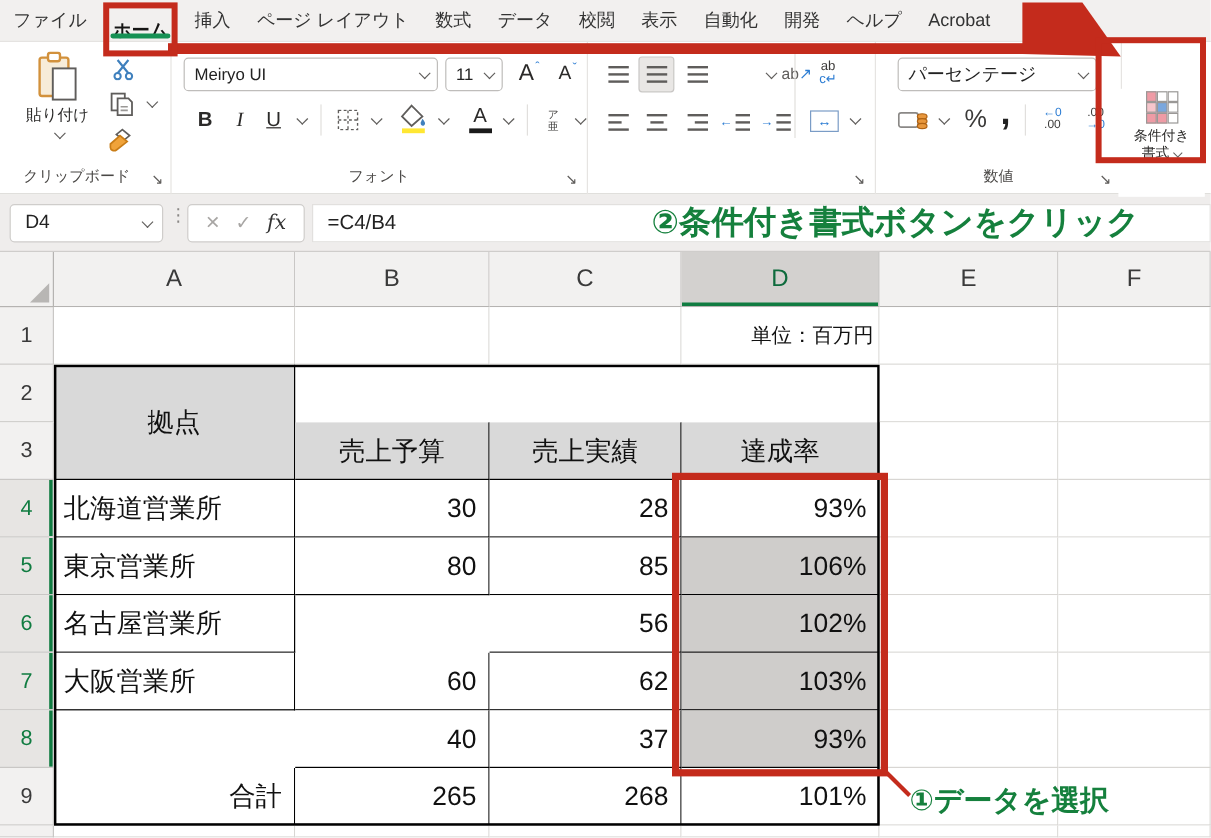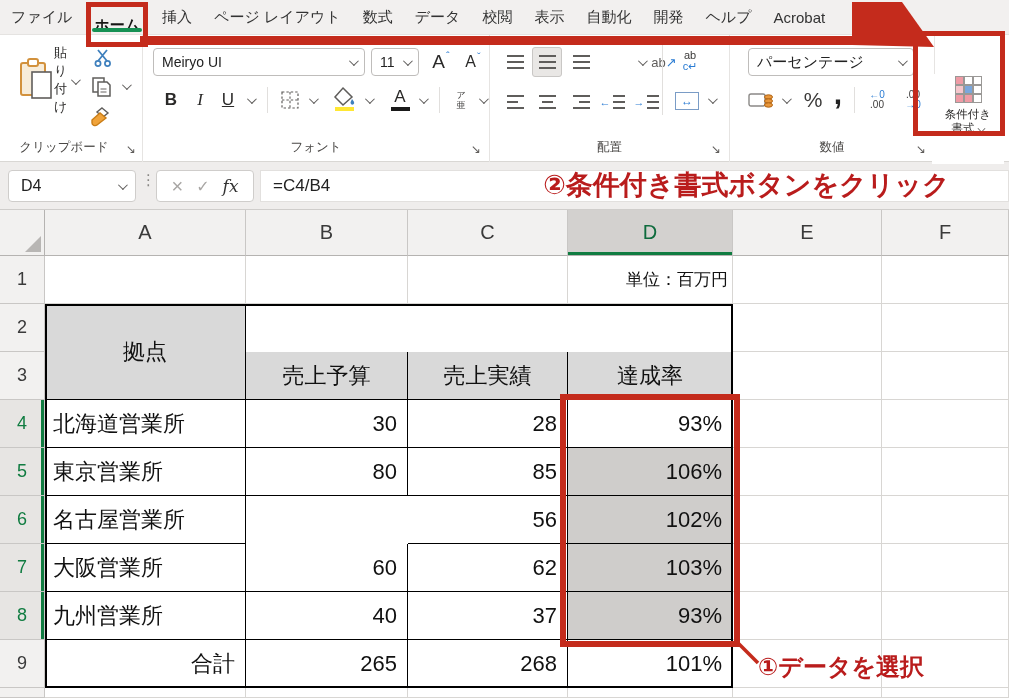--- a/index.html
+++ b/index.html
@@ -67,21 +67,21 @@
   .selc { background:#cfcdcb; }
   .unitcell { justify-content:flex-end; padding-right:4px; font-size:17px; color:#111; display:flex; align-items:center; }
   .tbl-outline { position:absolute; left:45px; top:304px; width:688px; height:384px; border:2px solid #000; pointer-events:none; z-index:5; }
 
   
   .redbox { position:absolute; border:5px solid #c42b1c; z-index:40; pointer-events:none; }
   .box-home { left:86px; top:2px; width:62px; height:45px; }
   .box-cf { left:913px; top:31px; width:92px; height:105px; }
   .box-data { left:560px; top:394px; width:180px; height:253px; border-width:6px; }
   .overlay { position:absolute; left:0; top:0; z-index:38; pointer-events:none; }
-  .ann { position:absolute; color:#b91c1c; font-weight:bold; z-index:45; white-space:nowrap; }
+  .ann { position:absolute; color:#15803d; font-weight:bold; z-index:45; white-space:nowrap; }
   .ann2 { left:543px; top:167px; font-size:27px; }
   .ann1 { left:758px; top:651px; font-size:24px; }
 
   
   .cfbtn { position:absolute; left:932px; top:39px; width:72px; height:90px; background:#fff;
     display:flex; flex-direction:column; align-items:center; z-index:30; }
   .cfgrid { display:grid; grid-template-columns:repeat(3,9px); grid-template-rows:repeat(3,9px); margin-top:2px; }
   .cfgrid span { border:1px solid #9a9896; background:#fff; }
   .cftext { font-size:11.5px; color:#2b2a29; line-height:14px; text-align:center; margin-top:4px; }
   svg { display:block; }
@@ -105,21 +105,21 @@
     <div class="tab">表示</div>
     <div class="tab">自動化</div>
     <div class="tab">開発</div>
     <div class="tab">ヘルプ</div>
     <div class="tab">Acrobat</div>
   </div>
 
   <div class="ribbon">
 
     <div class="rgroup" style="left:0;width:143px;">
-      <div class="rbtn" style="left:18px;top:8px;width:60px;height:72px;flex-direction:row;">
+      <div class="rbtn" style="left:18px;top:8px;width:60px;height:72px;flex-direction:column;">
         <span>
           <svg width="36" height="42" viewBox="0 0 36 42">
             <rect x="3" y="5" width="24" height="32" rx="2" fill="#f7ecd9" stroke="#d2913c" stroke-width="2"></rect>
             <rect x="10" y="1" width="10" height="7" rx="2" fill="#fff" stroke="#d2913c" stroke-width="2"></rect>
             <rect x="14" y="14" width="19" height="26" fill="#fff" stroke="#5f5d5b" stroke-width="1.6"></rect>
           </svg>
         </span>
         <span style="font-size:13px;color:#2b2a29;margin-top:2px;">貼り付け</span>
         <span class="chev" style="margin-top:4px;"></span>
       </div>
@@ -285,21 +285,20 @@
             <i style="width:12px"></i>
             <i style="width:12px"></i>
           </span>
         </div>
       <div class="rbtn" style="left:182px;top:52px;width:30px;height:28px;">
         <span style="width:24px;height:18px;border:1.4px solid #7a9cc6;display:flex;align-items:center;justify-content:center;">
           <span class="blue" style="font-size:12px;">↔</span>
         </span>
       </div>
       <span class="chev" style="position:absolute;left:218px;top:62px;"></span>
-      <div class="glabel">配置</div>
       <span class="launcher" style="right:8px;">↘</span>
     </div>
 
     <div class="rgroup" style="left:730px;width:205px;">
       <div class="combo" style="left:18px;top:13px;width:166px;height:28px;">
         <span style="font-size:15px;">パーセンテージ</span>
           <span class="chev"></span>
       </div>
       <div class="rbtn" style="left:16px;top:52px;width:30px;height:26px;">
         <span>
@@ -423,21 +422,20 @@
 
     <div class="rh sel" style="grid-area:8/1">7</div>
     <div class="tc nm" style="grid-area:8/2">大阪営業所</div>
     <div class="tc num" style="grid-area:8/3">60</div>
     <div class="tc num" style="grid-area:8/4">62</div>
     <div class="tc num selc" style="grid-area:8/5">103%</div>
     <div class="g" style="grid-area:8/6"></div>
     <div class="g" style="grid-area:8/7"></div>
 
     <div class="rh sel" style="grid-area:9/1">8</div>
-    <div class="tc nm" style="grid-area:9/2">九州営業所</div>
     <div class="tc num" style="grid-area:9/3">40</div>
     <div class="tc num" style="grid-area:9/4">37</div>
     <div class="tc num selc" style="grid-area:9/5">93%</div>
     <div class="g" style="grid-area:9/6"></div>
     <div class="g" style="grid-area:9/7"></div>
 
     <div class="rh" style="grid-area:10/1">9</div>
     <div class="tc num" style="grid-area:10/2">合計</div>
     <div class="tc num" style="grid-area:10/3">265</div>
     <div class="tc num" style="grid-area:10/4">268</div>

